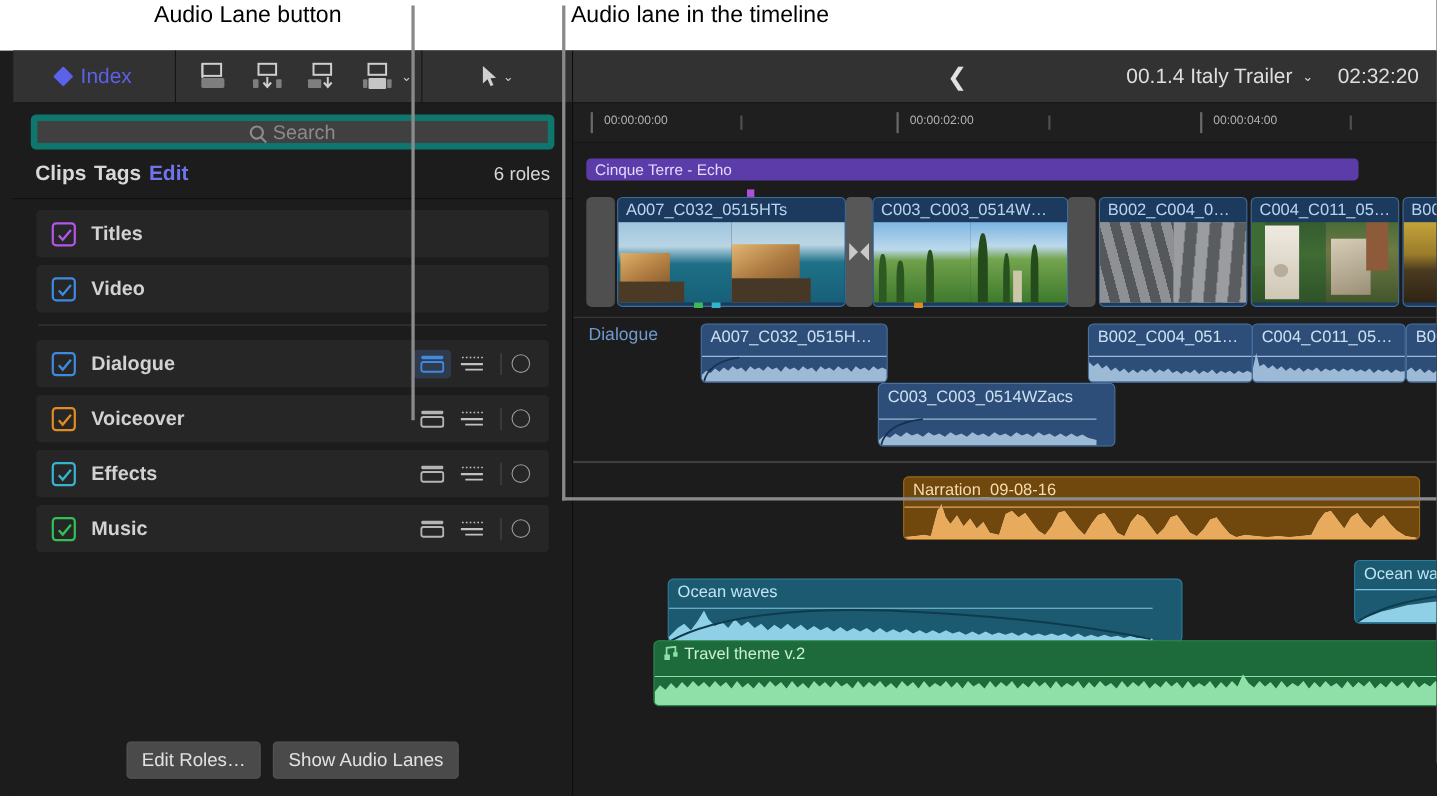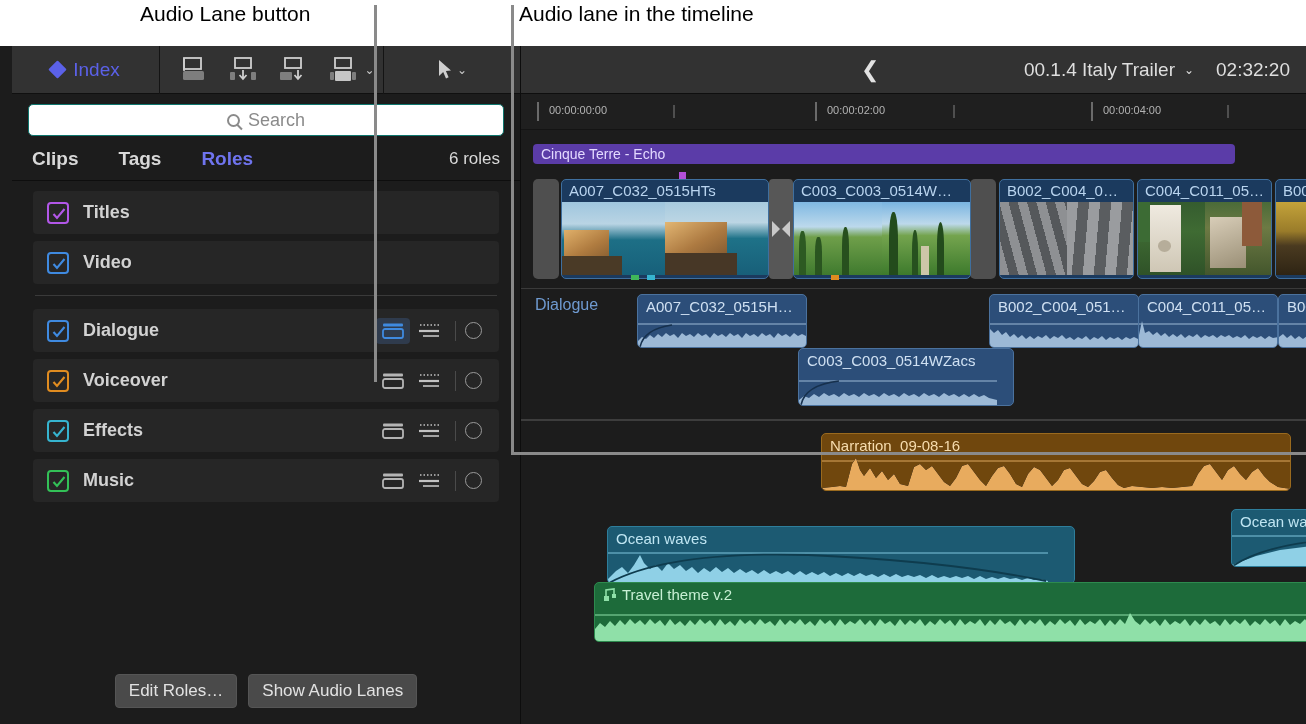--- a/index.html
+++ b/index.html
@@ -75,41 +75,41 @@
     display: flex; align-items: center; justify-content: center;
   }
   .edit-btn svg { display:block; }
   .chev { color: #c9c9c9; font-size: 12px; margin-left: -4px; }
 
   .arrow-tool { display:flex; align-items:center; gap:8px; }
 
   
   .search-wrap { padding: 10px 16px 6px 16px; }
   .search-field {
-    height: 32px; background: #ffffff; border-radius: 5px;
-    border: 1px solid #0f766e;
+    height: 32px; background: #404040; border-radius: 5px;
+    border: 6px solid #0f766e;
     display: flex; align-items: center; justify-content: center;
     gap: 8px;
   }
   .search-ph { color: #8b8b8b; font-size: 18px; }
   .mag {
     width: 13px; height: 13px; border: 2px solid #8b8b8b;
     border-radius: 50%; position: relative;
   }
   .mag::after {
     content: ""; position: absolute; right: -5px; bottom: -3px;
     width: 7px; height: 2px; background: #8b8b8b;
     transform: rotate(45deg);
   }
 
   
   .tabs-row {
     display: flex; align-items: center;
     padding: 6px 20px 10px 20px;
-    gap: 40px;
+    gap: 7px;
     border-bottom: 1px solid #0e0e0e;
   }
   .tab { font-size: 19px; color: #d8d8d8; font-weight: 600; }
   .tab.active { color: #6f74ee; }
   .roles-count { margin-left: auto; color: #d8d8d8; font-size: 17px; }
 
   
   .role-list { padding: 10px 21px 0 21px; flex: 1; }
   .role-row {
     height: 43px;
@@ -359,21 +359,21 @@
     <div class="search-wrap">
       <div class="search-field">
         <span class="mag"></span>
         <span class="search-ph">Search</span>
       </div>
     </div>
 
     <div class="tabs-row">
       <div class="tab">Clips</div>
       <div class="tab">Tags</div>
-      <div class="tab active">Roles</div>
+      <div class="tab active">Edit</div>
       <div class="roles-count">6 roles</div>
     </div>
 
     <div class="role-list">
 
       <div class="role-row">
         <span class="cbox" style="border-color:#b257e8">
           <svg width="16" height="16" viewBox="0 0 16 16">
               <path d="M2.5 8 L6 12 L13.5 3" stroke="#b257e8" stroke-width="2.1" fill="none"></path>
             </svg>

